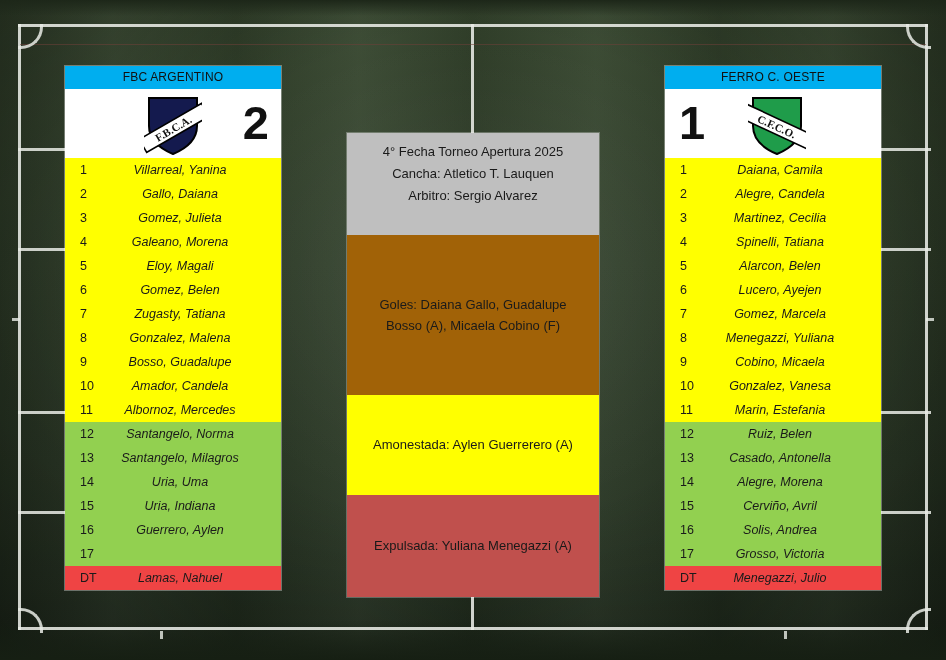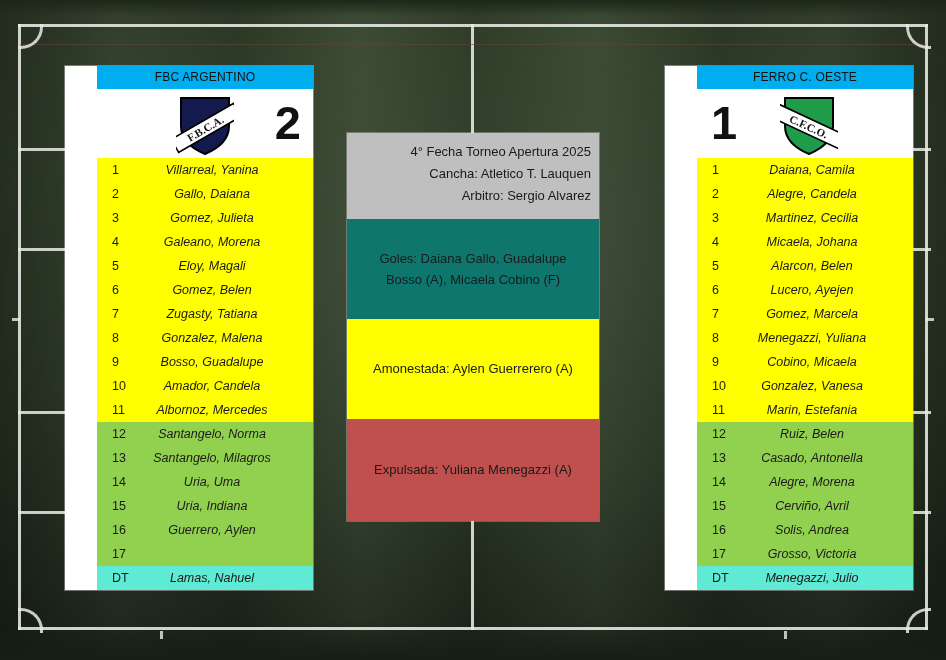--- a/index.html
+++ b/index.html
@@ -85,21 +85,20 @@
   .corner-br { left: 906px; top: 608px; border-radius: 22px 0 0 0; border-bottom: none; border-right: none; }
 
   .tick { position:absolute; background:#e9ece6; opacity:.8; }
 
   
   .team-panel {
     position: absolute;
     width: 216px;
     background: #ffffff;
     box-shadow: 0 0 0 1px rgba(255,255,255,0.35);
-    padding-left: 32px;
   }
   #team-left  { left: 65px;  top: 66px; }
   #team-right { left: 665px; top: 66px; }
 
   .team-title {
     height: 23px;
     line-height: 23px;
     text-align: center;
     font-size: 12px;
     color: #111;
@@ -150,43 +149,43 @@
   }
   .prow .nm {
     display: block;
     text-align: center;
     padding-left: 18px;
     padding-right: 4px;
     font-style: italic;
   }
   .prow.starter { background: #ffff00; }
   .prow.sub     { background: #92D050; }
-  .prow.coach   { background: #5eead4; }
+  .prow.coach   { background: #ef4444; }
 
   
   #center-panel {
     position: absolute;
     left: 347px;
     top: 133px;
     width: 252px;
     box-shadow: 0 0 0 1px rgba(255,255,255,0.28);
   }
   .cpanel-sec { color: #1a1a1a; }
   .cp-head {
     background: #BFBFBF;
-    padding: 8px 8px 12px 8px;
-    text-align: right;
+    padding: 8px 8px 28px 8px;
+    text-align: center;
   }
   .cp-head .ln {
     font-size: 13px;
     line-height: 22px;
   }
   .cp-goals {
-    background: #0f766e;
-    height: 100px;
+    background: #a16207;
+    height: 160px;
     display: flex;
     align-items: center;
     justify-content: center;
     text-align: center;
     padding: 0 14px;
     box-sizing: border-box;
     font-size: 13px;
     line-height: 21px;
   }
   .cp-yellow {
@@ -363,21 +362,21 @@
         <div class="prow starter">
           <span class="num">2</span>
           <span class="nm">Alegre, Candela</span>
         </div>
         <div class="prow starter">
           <span class="num">3</span>
           <span class="nm">Martinez, Cecilia</span>
         </div>
         <div class="prow starter">
           <span class="num">4</span>
-          <span class="nm">Micaela, Johana</span>
+          <span class="nm">Spinelli, Tatiana</span>
         </div>
         <div class="prow starter">
           <span class="num">5</span>
           <span class="nm">Alarcon, Belen</span>
         </div>
         <div class="prow starter">
           <span class="num">6</span>
           <span class="nm">Lucero, Ayejen</span>
         </div>
         <div class="prow starter">

